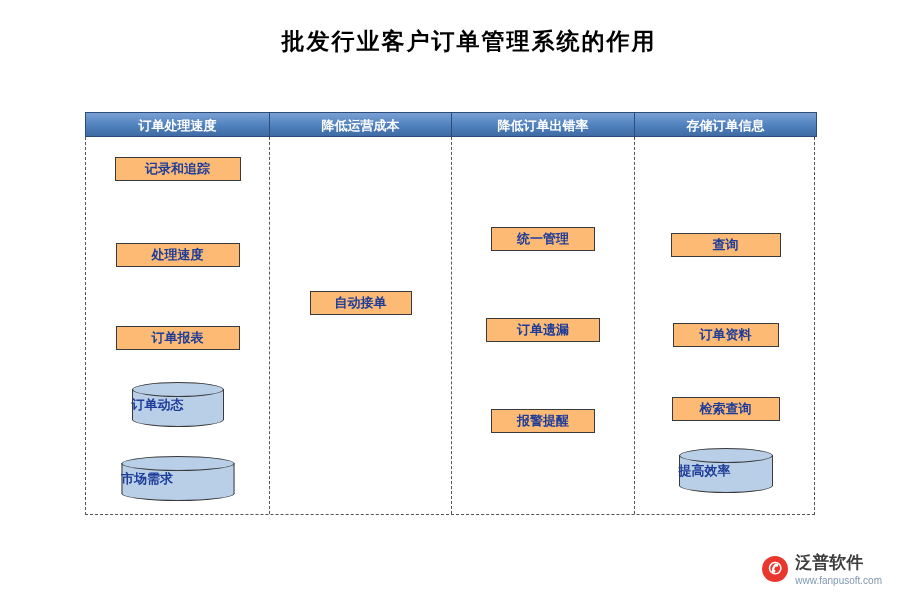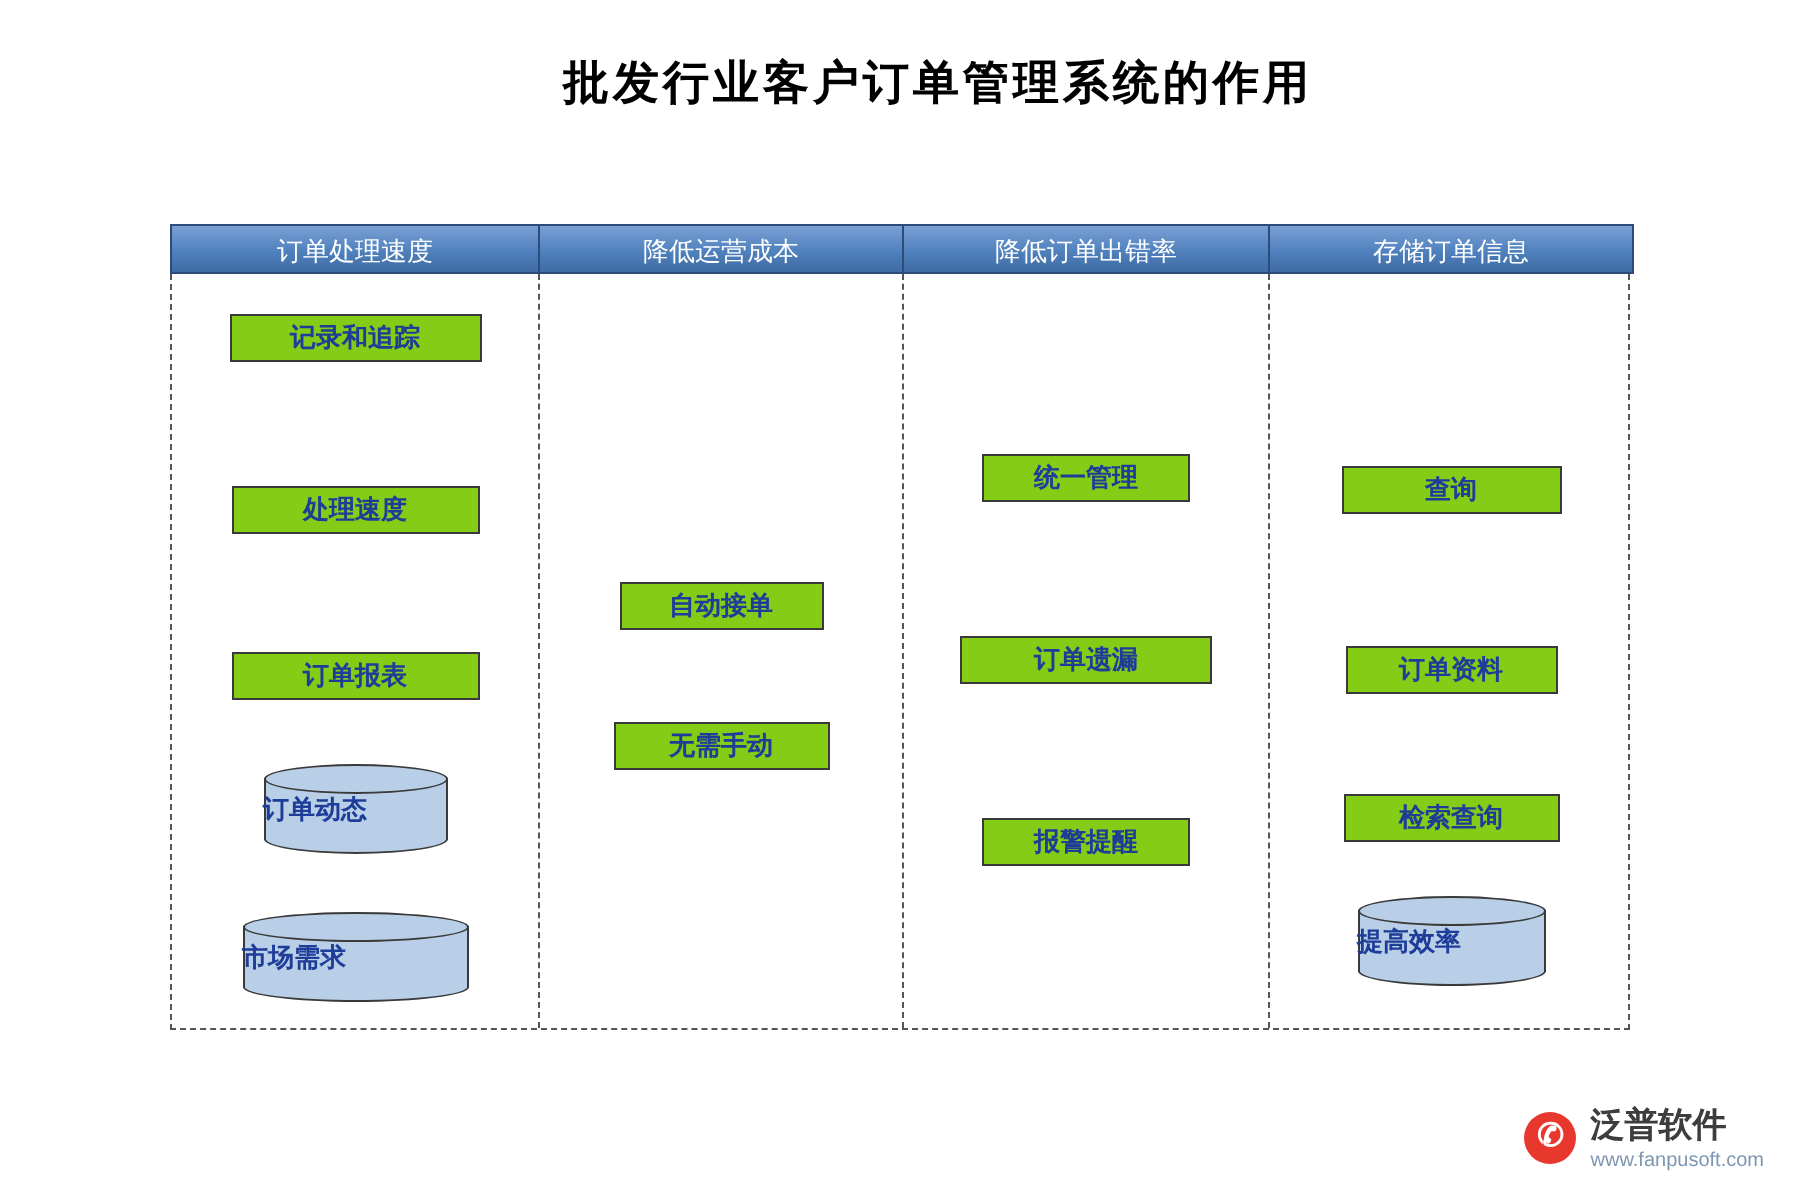--- a/index.html
+++ b/index.html
@@ -18,29 +18,29 @@
     position:absolute; left:85px; top:112px; width:730px; height:403px;
     border:1px dashed #555; border-top:none; box-sizing:border-box;
   }
 
   .col { position:absolute; top:0; height:100%; box-sizing:border-box; }
   .col.sep { border-left:1px dashed #555; }
 
   .col-header {
     position:absolute; top:0; left:-1px; right:-1px; height:25px;
     line-height:25px; text-align:center; color:#ffffff;
-    font-size:13px; font-weight:normal;
+    font-size:13px; font-weight:bold;
     background:linear-gradient(#7aa0d4, #4f81bd 55%, #3f6ba3);
     border:1px solid #2c4d79; box-sizing:border-box; z-index:5;
   }
 
   .node { position:absolute; left:50%; transform:translateX(-50%); box-sizing:border-box; }
 
   .box {
-    background:#84cc16; border:1px solid #3a3a3a; color:#1e3d99;
+    background:#fdba74; border:1px solid #3a3a3a; color:#1e3d99;
     font-weight:bold; font-size:13px; text-align:center;
     height:24px; line-height:22px;
   }
 
   .cylinder { background:transparent; }
   .cyl-top, .cyl-bottom {
     position:absolute; left:0; right:0; height:15px;
     background:#b9cfe7; border:1px solid #3a3a3a; border-radius:50%;
     box-sizing:border-box; display:block;
   }
@@ -89,27 +89,26 @@
       <i class="cyl-bottom"></i>
       <i class="cyl-body"></i>
       <i class="cyl-top"></i>
       <span class="cyl-label">市场需求</span>
     </div>
   </div>
 
   <div class="col sep" style="left:183px;width:182px">
     <div class="col-header">降低运营成本</div>
     <div class="node box" style="top:179px;width:102px">自动接单</div>
-    <div class="node box" style="top:249px;width:108px">无需手动</div>
   </div>
 
   <div class="col sep" style="left:365px;width:183px">
     <div class="col-header">降低订单出错率</div>
     <div class="node box" style="top:115px;width:104px">统一管理</div>
-    <div class="node box" style="top:206px;width:126px">订单遗漏</div>
+    <div class="node box" style="top:206px;width:114px">订单遗漏</div>
     <div class="node box" style="top:297px;width:104px">报警提醒</div>
   </div>
 
   <div class="col sep" style="left:548px;width:182px">
     <div class="col-header">存储订单信息</div>
     <div class="node box" style="top:121px;width:110px">查询</div>
     <div class="node box" style="top:211px;width:106px">订单资料</div>
     <div class="node box" style="top:285px;width:108px">检索查询</div>
     <div class="node cylinder" style="top:336px;width:94px;height:45px">
       <i class="cyl-bottom"></i>

